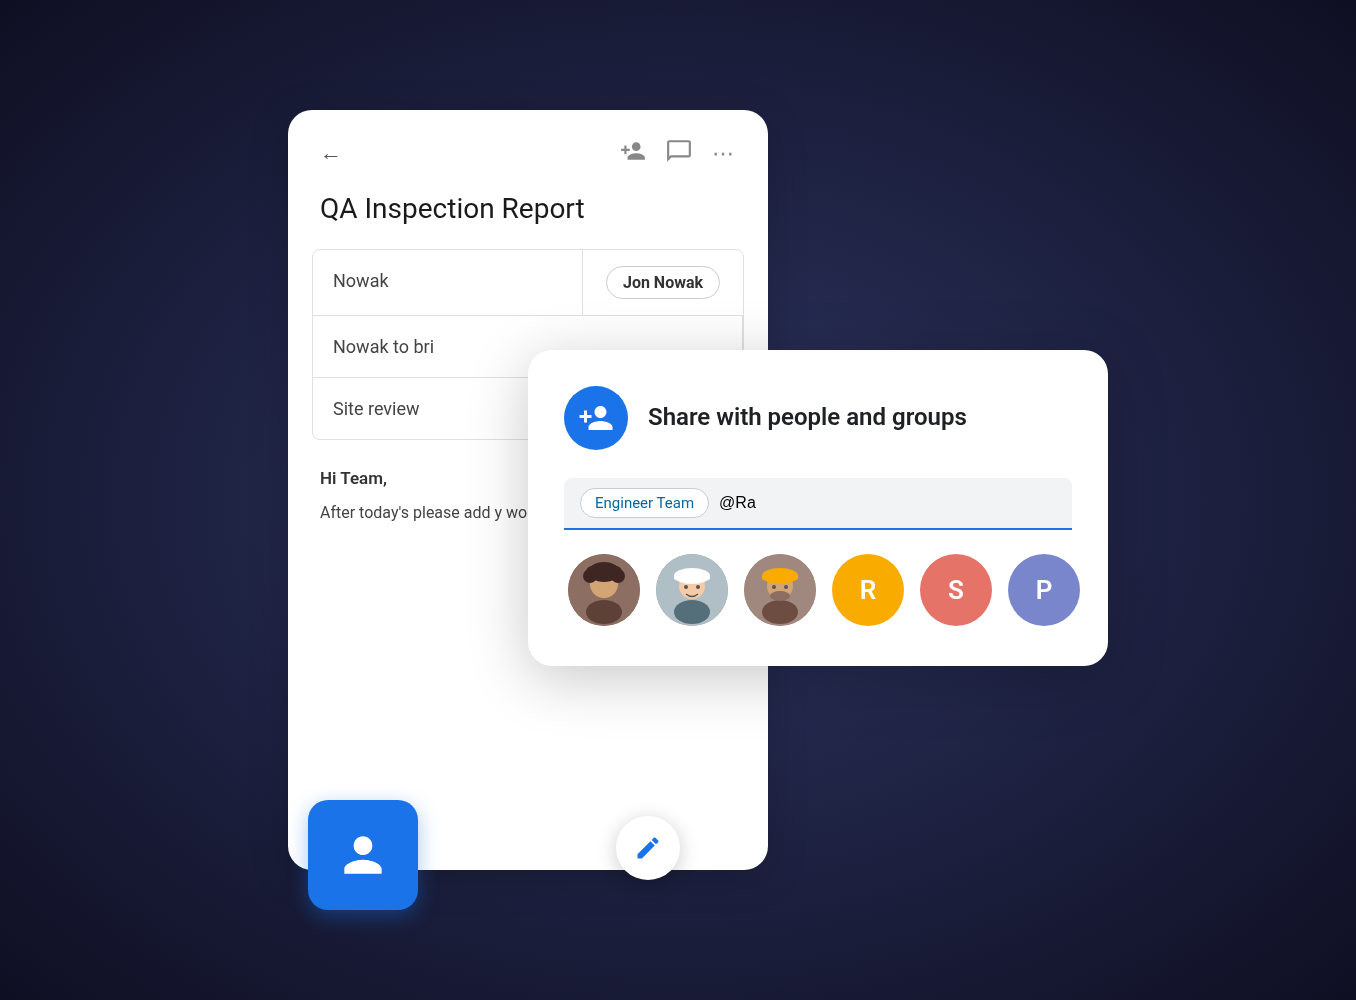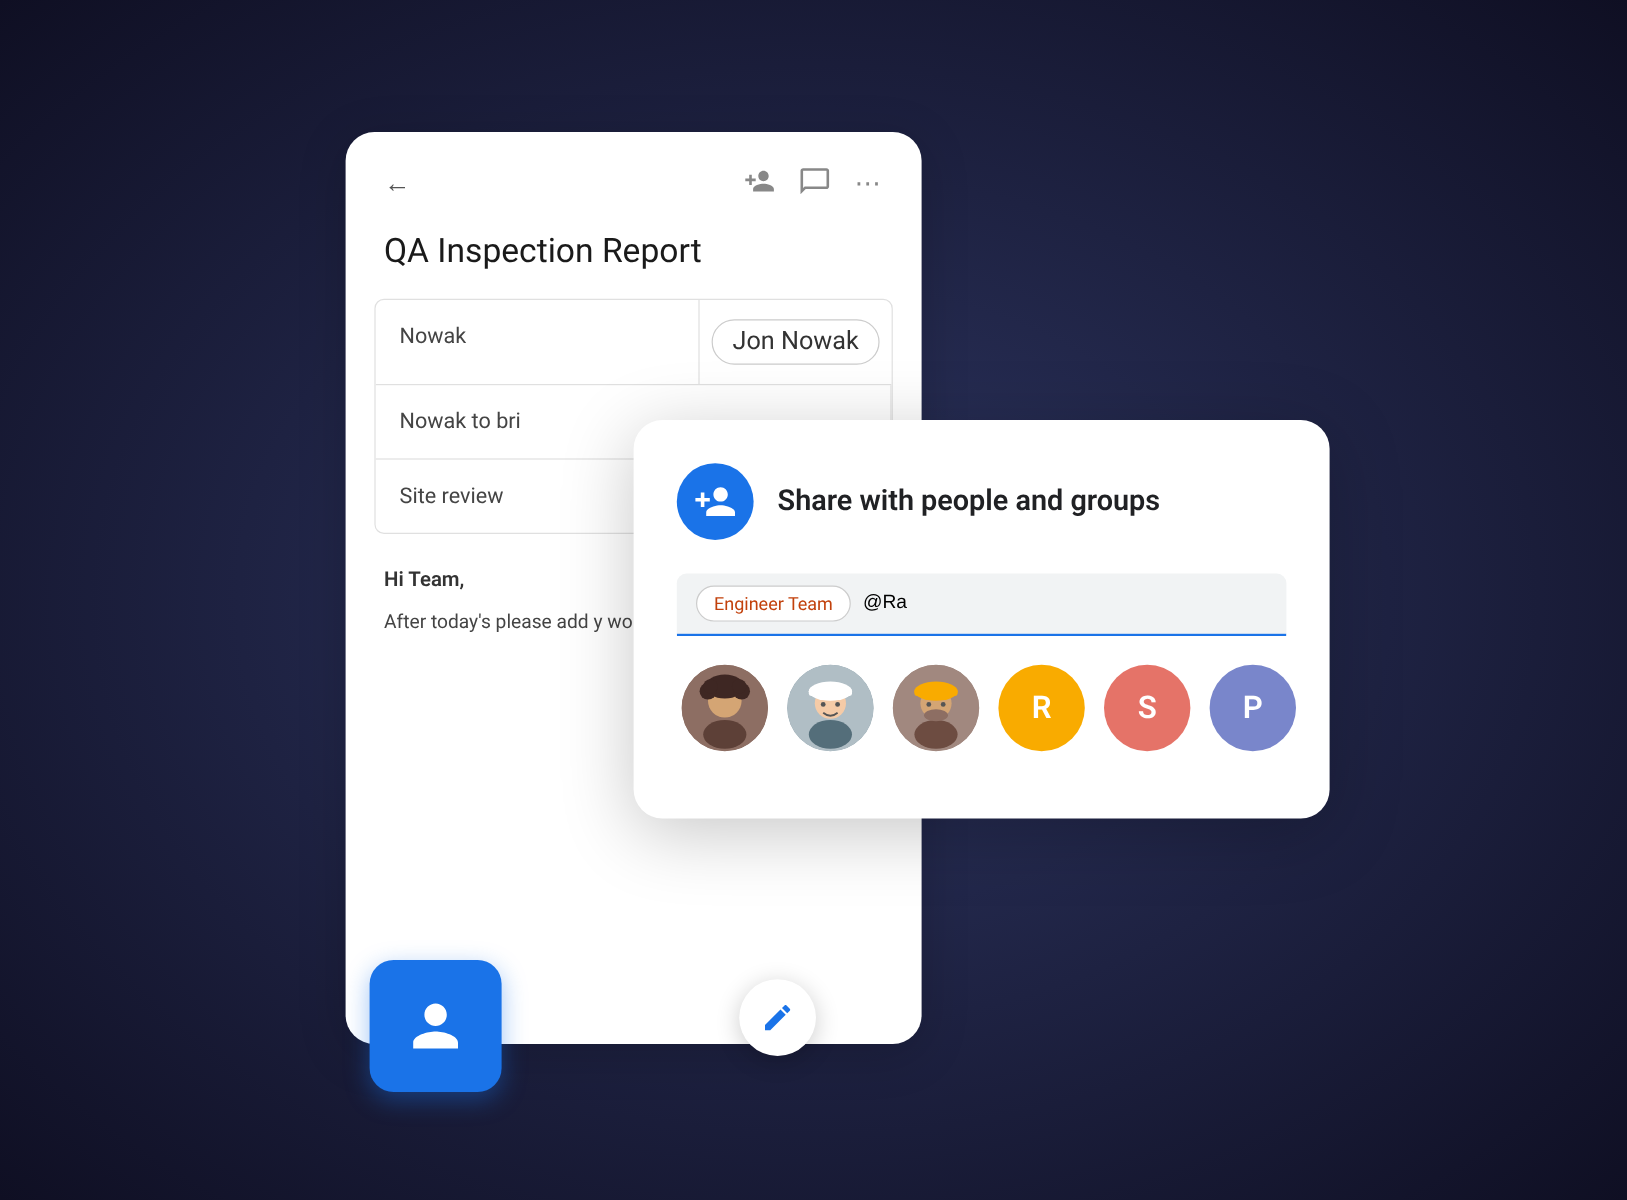--- a/index.html
+++ b/index.html
@@ -86,23 +86,23 @@
       display: flex;
       align-items: center;
       justify-content: center;
     }
 
     .jon-badge {
       background: #fff;
       border: 1px solid #ccc;
       border-radius: 20px;
       padding: 6px 16px;
-      font-size: 21px;
+      font-size: 16px;
       color: #333;
-      font-weight: 400;
+      font-weight: 700;
       white-space: nowrap;
     }
 
     .doc-body {
       padding: 28px 32px;
     }
 
     .doc-body-greeting {
       font-size: 17px;
       color: #333;
@@ -118,21 +118,21 @@
 
     
     .share-card {
       position: absolute;
       top: 280px;
       left: 300px;
       width: 580px;
       background: #fff;
       border-radius: 24px;
       box-shadow: 0 12px 60px rgba(0,0,0,0.22);
-      padding: 36px 36px 56px;
+      padding: 36px 36px 40px;
       z-index: 10;
     }
 
     .share-header {
       display: flex;
       align-items: center;
       gap: 20px;
       margin-bottom: 28px;
     }
 
@@ -164,21 +164,21 @@
       border-bottom: 2px solid #1a73e8;
       margin-bottom: 24px;
     }
 
     .engineer-tag {
       background: #fff;
       border: 1px solid #ccc;
       border-radius: 20px;
       padding: 5px 14px;
       font-size: 15px;
-      color: #c2410c;
+      color: #0369a1;
       white-space: nowrap;
     }
 
     .share-text-input {
       background: transparent;
       border: none;
       outline: none;
       font-size: 16px;
       color: #000000;
       caret-color: #1a73e8;

